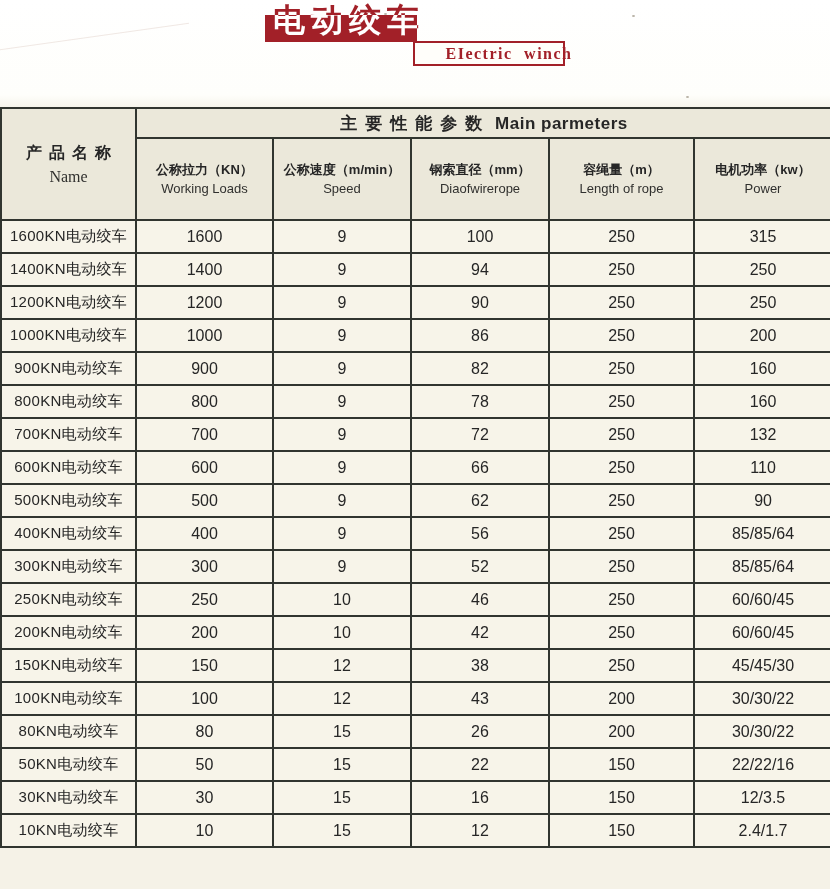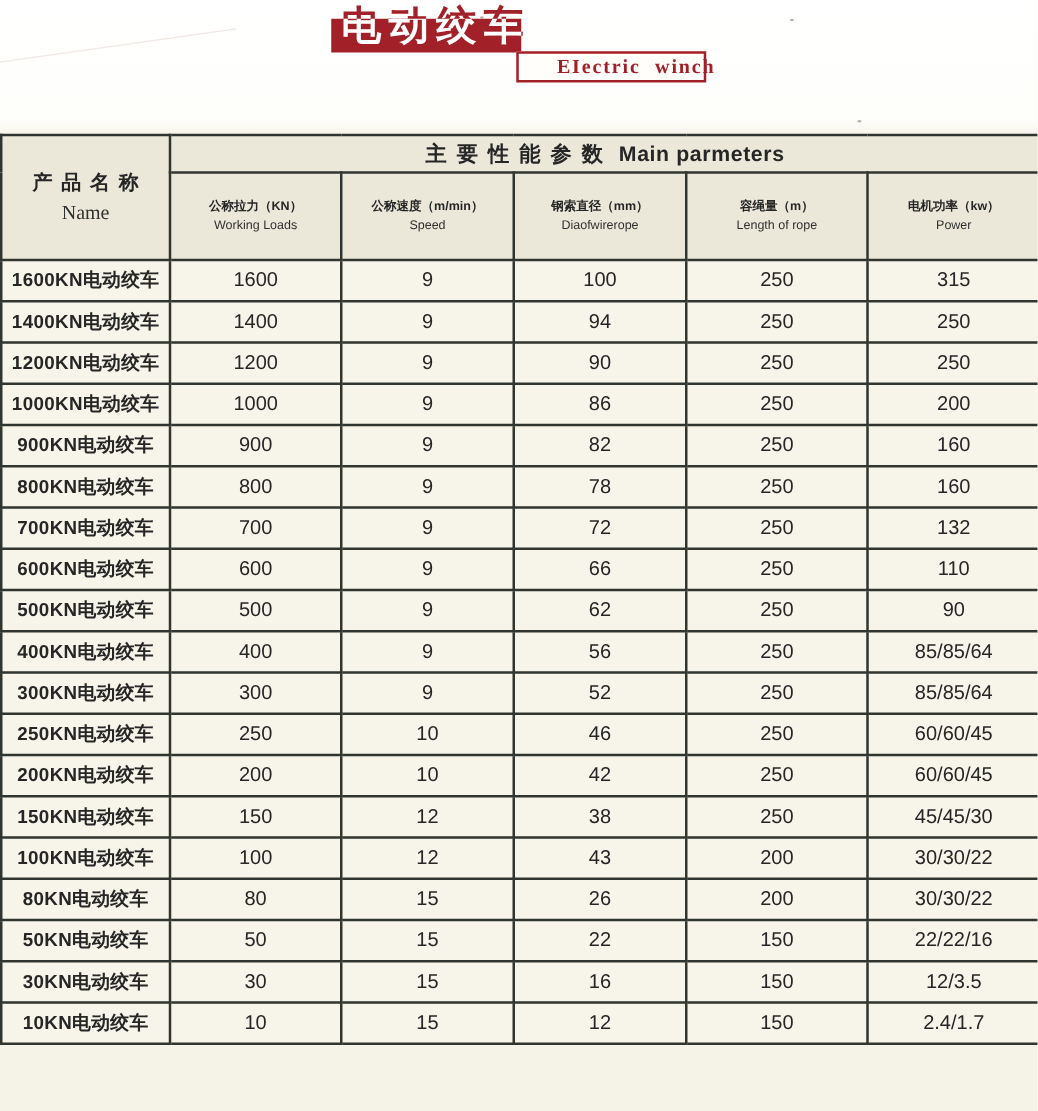--- a/index.html
+++ b/index.html
@@ -69,25 +69,25 @@
     color:var(--ink);
     overflow:hidden;
   }
   table.spec tr>*:last-child{border-right:none;}
   thead th{background:var(--head-bg);}
   th.group-th{height:30px;font-size:17px;}
   .gcn{font-weight:600;letter-spacing:8px;}
   .gen{font-weight:600;letter-spacing:.5px;margin-left:0;}
   th.name-th{font-size:16px;font-family:Liberation Serif, serif;}
   th.name-th .hcn{letter-spacing:7px;text-indent:7px;}
-  th.sub-th{height:70px;font-size:10px;}
+  th.sub-th{height:82px;font-size:13px;}
   .hcn{font-weight:600;line-height:1.6;}
   .hen{font-weight:400;line-height:1.4;color:#30302e;}
   tbody td{height:33px;background:var(--cell-bg);}
-  td.name-td{font-weight:bold;font-size:15px;color:#1c1c1c;letter-spacing:.3px;}
+  td.name-td{font-weight:normal;font-size:15px;color:#1c1c1c;letter-spacing:.3px;}
   td.val-td{font-size:16px;color:#3a3a38;}
 </style>
 </head>
 <body>
 
 <div class="page">
 
   <div class="scan-line"></div>
   <div class="speck s1"></div>
   <div class="speck s2"></div>

